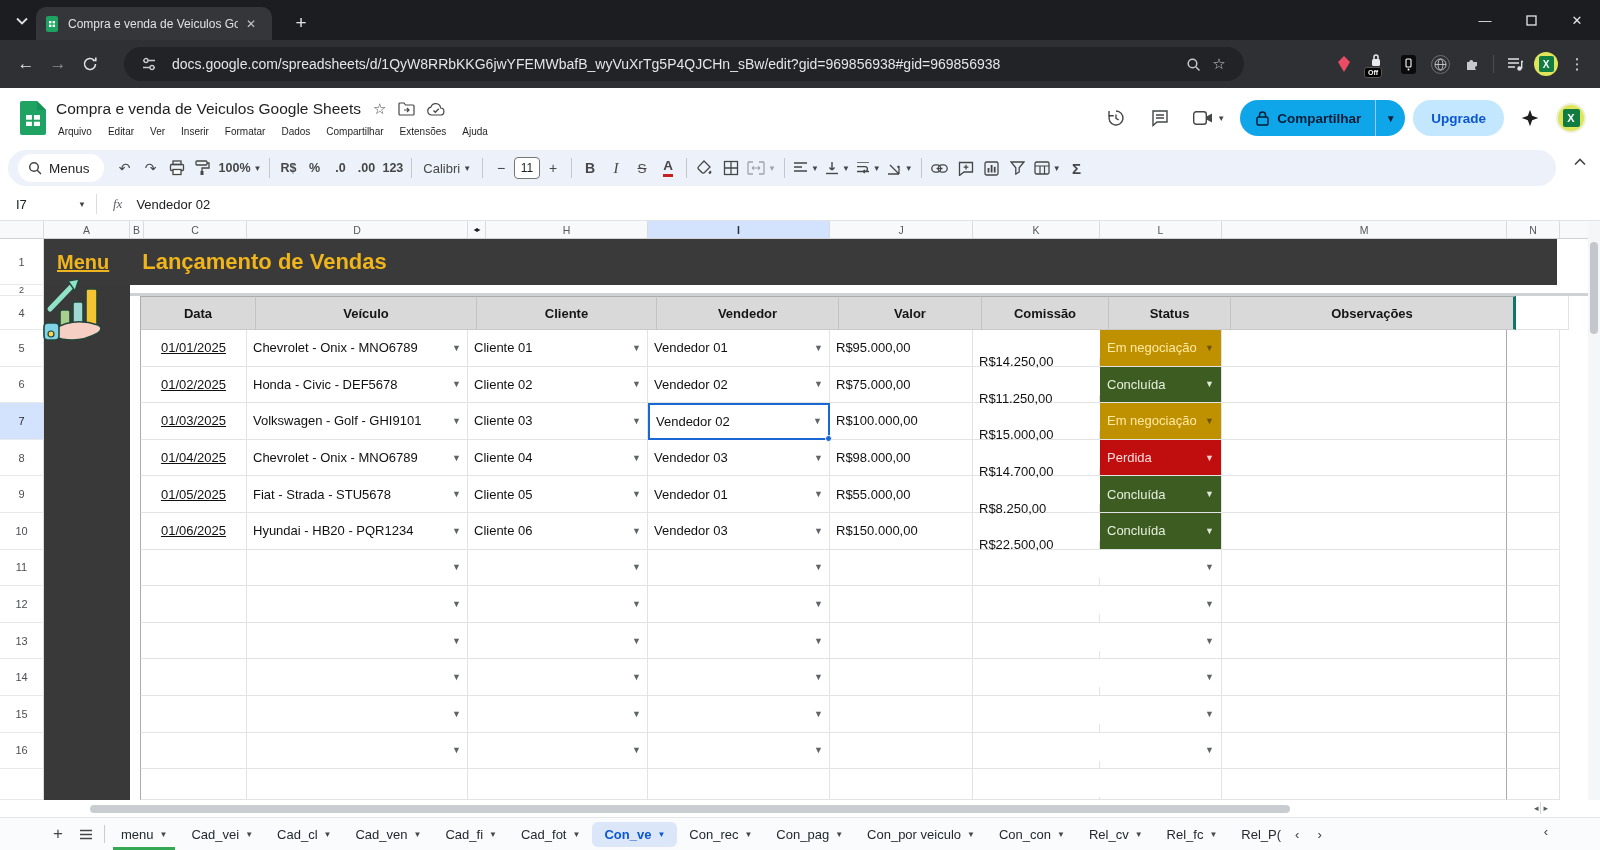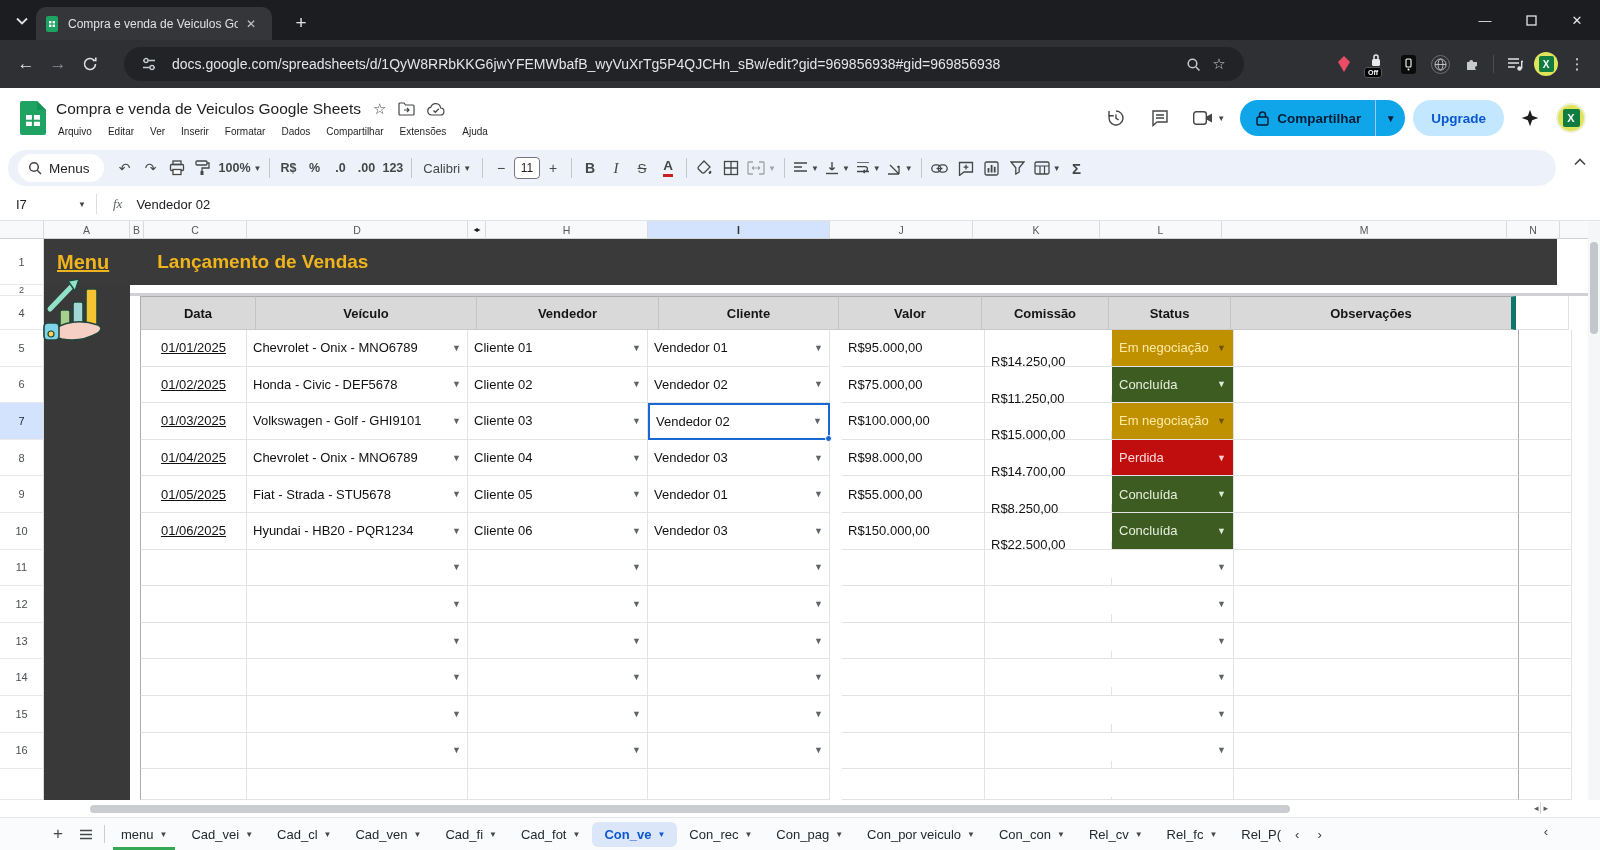--- a/index.html
+++ b/index.html
@@ -105,47 +105,47 @@
   .gut{width:44px;font-size:11px;color:#4b4e52;display:flex;align-items:center;justify-content:center;
     border-right:1px solid #d9dbde;border-bottom:1px solid #e8e9eb;background:#fff;flex:0 0 auto;}
   .gut.selrow{background:#d3e3fd;color:#24272b;}
   .dw-gap{width:96px;flex:0 0 auto;}
   .cell{border-right:1px solid #e2e3e5;border-bottom:1px solid #e2e3e5;display:flex;align-items:center;
     font-size:13px;color:#111;background:#fff;padding:0 6px;flex:0 0 auto;position:relative;}
   .dw-date{width:107px;justify-content:center;text-decoration:underline;}
   .dw-veh{width:221px;justify-content:space-between;}
   .dw-cli{width:180px;justify-content:space-between;}
   .dw-sel{width:182px;justify-content:space-between;}
-  .dw-val{width:143px;margin-left:12px;}
+  .dw-val{width:143px;}
   .dw-com{width:127px;margin-top:28px;}
   .dw-sta{width:122px;padding:0;}
   .dw-obs{width:285px;border-right:1px solid #a9abad;}
   .dw-n{width:53px;}
   .b-left{border-left:1px solid #a9abad;}
   .caret{font-size:9px;color:#5f6368;margin-left:4px;flex:0 0 auto;}
   .chip{width:100%;height:100%;display:flex;align-items:center;justify-content:space-between;padding:0 7px;font-size:13px;}
   .st-negotiation{background:#bf9000;color:#ffeaa0;}
   .st-negotiation .caret{color:#6e5300;}
   .st-done{background:#3d5c22;color:#e7efdc;}
   .st-done .caret{color:#dfe9d3;}
   .st-lost{background:#c00d0d;color:#ffdbdb;}
   .st-lost .caret{color:#ffd2d2;}
 
   .bannerrow{height:46px;}
   .banner{width:1513px;background:#3a3a3a;display:flex;align-items:center;flex:0 0 auto;}
   .menu-link{margin-left:13px;font-size:20px;font-weight:700;color:#f0b41c;text-decoration:underline;}
-  .banner-title{margin-left:48px;font-size:19px;font-weight:700;color:#f0b41c;}
+  .banner-title{margin-left:33px;font-size:22px;font-weight:700;color:#f0b41c;}
   .ban-rest{flex:1;background:#fff;}
   .row2{height:11px;}
   .row2 .r2band{flex:1;background:#fff;border-bottom:3px solid #cfd1d4;}
   .hdrrow{height:34px;}
   .hcell{background:#d9d9d9;font-weight:700;font-size:13px;color:#151515;display:flex;align-items:center;
     justify-content:center;border-right:1px solid #c3c3c3;border-top:1px solid #a9abad;border-bottom:1px solid #c9c9c9;flex:0 0 auto;}
   .hw-date{width:116px}.hw-veh{width:221px}.hw-cli{width:180px}.hw-sel{width:182px}.hw-val{width:143px}
-  .hw-com{width:127px}.hw-sta{width:122px}.hw-obs{width:285px;border-right:5px solid #0f766e;}
+  .hw-com{width:127px}.hw-sta{width:122px}.hw-obs{width:285px;border-right:3px solid #0f766e;}
   .datarow,.emptyrow{height:36.6px;}
   .partialrow{height:31px;}
   .selcell{border:2px solid #1967d2 !important;}
   .handle{position:absolute;right:-4px;bottom:-4px;width:7px;height:7px;border-radius:50%;background:#1967d2;
     border:1px solid #fff;z-index:6;}
   .strip-overlay{position:absolute;left:44px;top:64px;width:86px;height:515px;background:#393939;z-index:2;}
   .clipart{position:absolute;left:42px;top:52px;width:74px;height:72px;z-index:4;}
 
   .vscroll{position:absolute;right:0;top:1px;width:12px;height:578px;background:#f5f6f7;z-index:5;}
   .vthumb{position:absolute;right:2px;top:20px;width:8px;height:92px;border-radius:4px;background:#c3c6ca;}
@@ -558,22 +558,22 @@
     <div class="grow row2">
       <div class="gut" style="font-size:9px">2</div>
       <div class="r2band"></div>
     </div>
 
     <div class="grow hdrrow">
       <div class="gut">4</div>
       <div class="dw-gap"></div>
       <div class="hcell hw-date b-left">Data</div>
       <div class="hcell hw-veh">Veículo</div>
+      <div class="hcell hw-cli">Cliente</div>
       <div class="hcell hw-sel">Vendedor</div>
-      <div class="hcell hw-cli">Cliente</div>
       <div class="hcell hw-val">Valor</div>
       <div class="hcell hw-com">Comissão</div>
       <div class="hcell hw-sta">Status</div>
       <div class="hcell hw-obs">Observações</div>
       <div class="cell dw-n"></div>
     </div>
 
     <div class="grow datarow">
       <div class="gut">5</div>
       <div class="dw-gap"></div>

